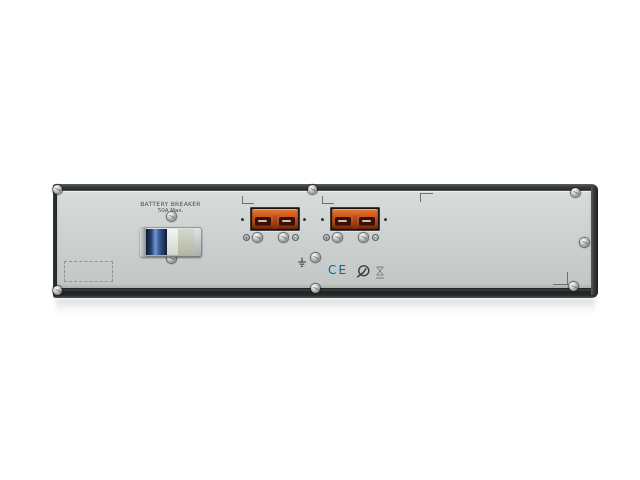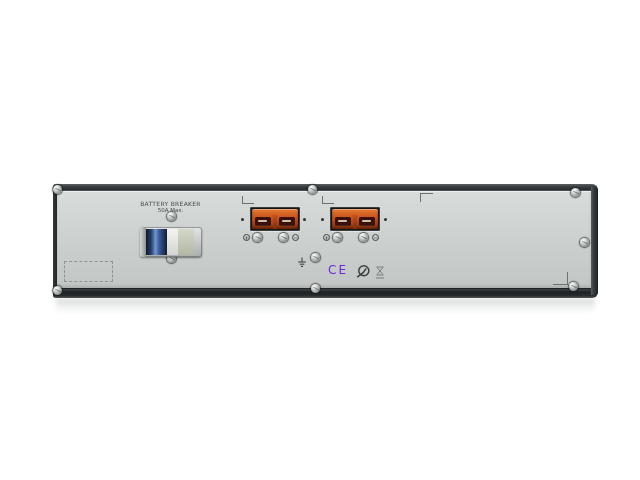--- a/index.html
+++ b/index.html
@@ -65,21 +65,21 @@
 
   
   .mark{position:absolute;box-sizing:border-box;}
   .mark-bl{width:12px;height:8px;border-left:1.5px solid #6d7271;border-bottom:1.5px solid #6d7271;}
   .mark-tl{width:13px;height:9px;border-left:1.5px solid #6d7271;border-top:1.5px solid #6d7271;}
   .mark-br{width:15px;height:13px;border-right:1.5px solid #6d7271;border-bottom:1.5px solid #6d7271;}
 
   
   .dashed-box{position:absolute;left:11px;top:77px;width:47px;height:19px;
        border:1px dashed #8f9392;}
-  .ce{position:absolute;left:275px;top:79px;font-size:12px;letter-spacing:2px;color:#6d28d9;}
+  .ce{position:absolute;left:275px;top:79px;font-size:12px;letter-spacing:2px;color:#0369a1;}
   .cert{position:absolute;}
   .ground{position:absolute;left:244px;top:69px;}
   .reflection{position:absolute;left:56px;top:299px;width:539px;height:15px;
        background:linear-gradient(180deg,rgba(110,114,116,.30) 0%,rgba(160,164,166,.14) 50%,rgba(255,255,255,0) 100%);
        filter:blur(2px);}
 </style>
 </head>
 <body>
 
 <div class="stage">

